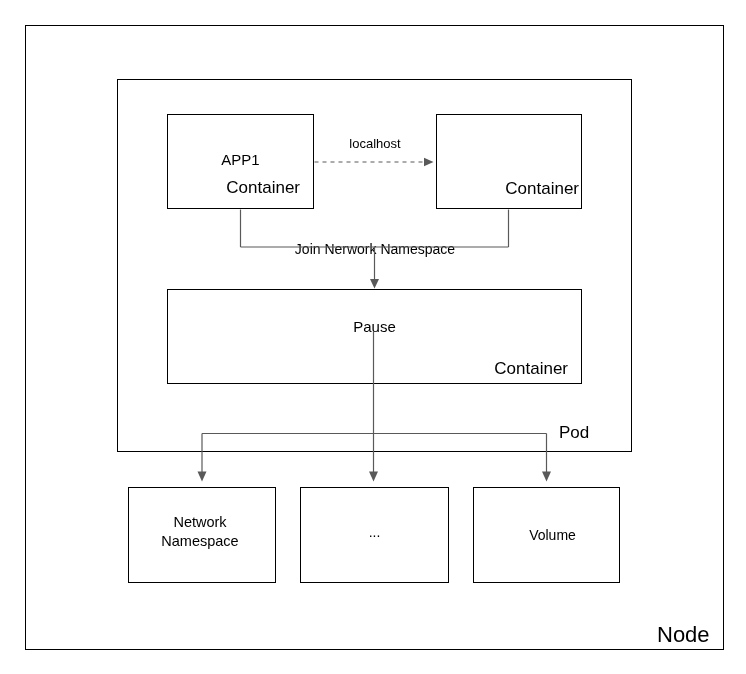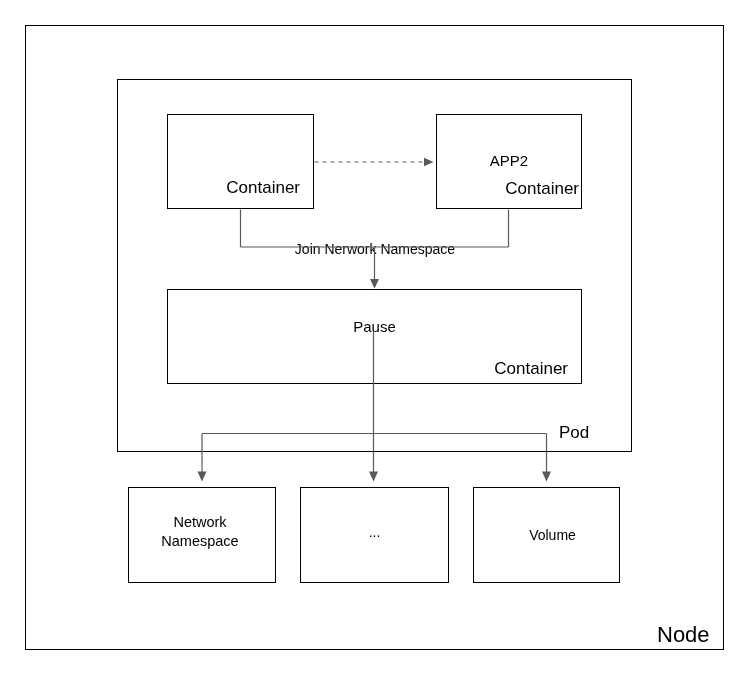--- a/index.html
+++ b/index.html
@@ -44,30 +44,31 @@
 
 <div class="diagram">
 
   <div class="box" style="left:25px; top:25px; width:699px; height:625px;"></div>
   <div class="label" style="left:657px; top:609px; font-size:22px;margin-top:13px;">Node</div>
 
   <div class="box" style="left:117px; top:79px; width:515px; height:373px;"></div>
   <div class="label" style="left:559px; top:423px; font-size:17px;">Pod</div>
 
   <div class="box" style="left:167px; top:114px; width:147px; height:95px;"></div>
+  <div class="label center" style="left:167px; top:151px; width:147px; font-size:15px;">APP1</div>
   <div class="label right" style="left:167px; top:178px; width:133px; font-size:17px;">Container</div>
 
   <div class="box" style="left:436px; top:114px; width:146px; height:95px;"></div>
-  <div class="label center" style="left:436px; top:152px; width:146px; font-size:15px;">APP2</div>
   <div class="label right" style="left:436px; top:179px; width:143px; font-size:17px;">Container</div>
 
   <div class="box" style="left:167px; top:289px; width:415px; height:95px;"></div>
   <div class="label center" style="left:167px; top:318px; width:415px; font-size:15px;">Pause</div>
   <div class="label right" style="left:167px; top:359px; width:401px; font-size:17px;">Container</div>
 
+  <div class="label center" style="left:300px; top:136px; width:150px; font-size:13px;">localhost</div>
   <div class="label center" style="left:230px; top:221px; width:290px; font-size:14px;margin-top:20px;">Join Nerwork Namespace</div>
 
   <div class="box" style="left:128px; top:487px; width:148px; height:96px;"></div>
   <div class="label center pre" style="left:128px; top:513px; width:144px; font-size:14.5px; line-height:19px;">Network
 Namespace</div>
 
   <div class="box" style="left:300px; top:487px; width:149px; height:96px;"></div>
   <div class="label center" style="left:300px; top:524px; width:149px; font-size:14px;">...</div>
 
   <div class="box" style="left:473px; top:487px; width:147px; height:96px;"></div>

